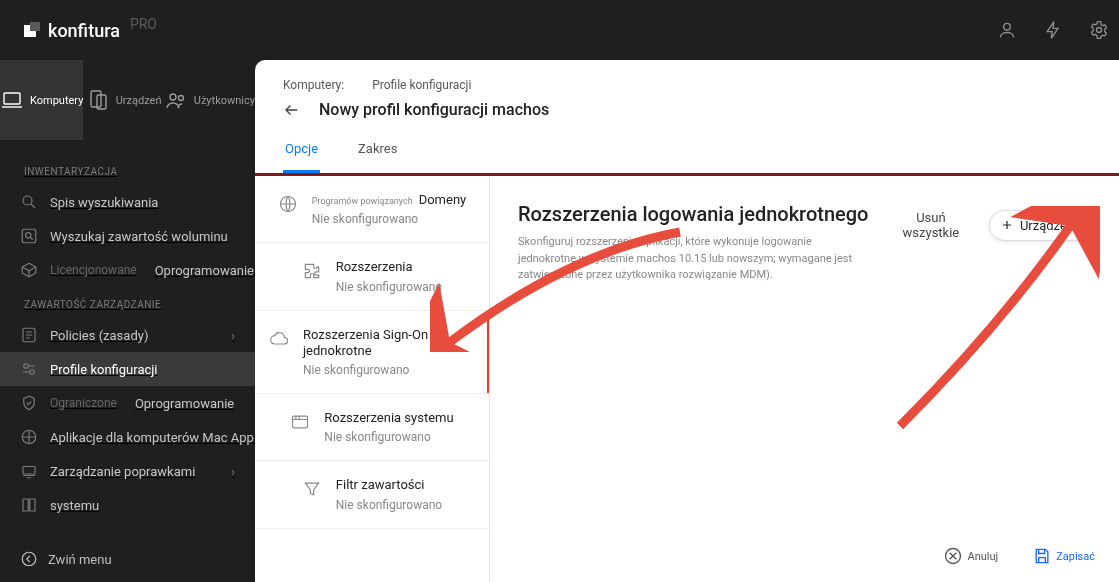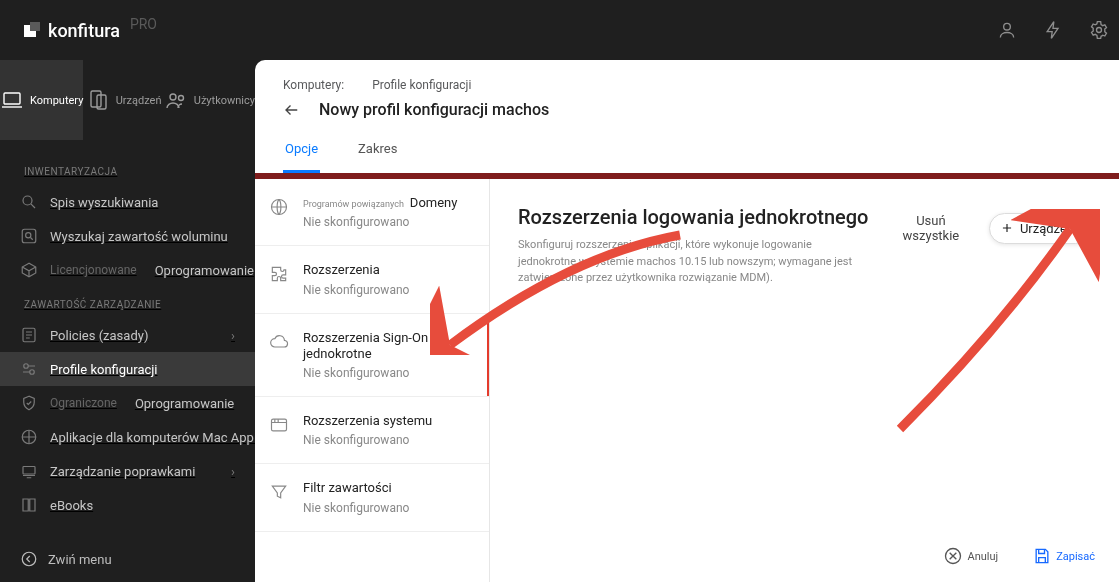--- a/index.html
+++ b/index.html
@@ -30,32 +30,32 @@
 .sidebar-item .r-arrow { margin-left: auto; color: #7a7a7a; }
 .sidebar-item.active { background: #3a3a3a; color: #fff; }
 .sidebar-item .muted-sm { font-size: 12px; color: #666; margin-right: 6px; }
 .sidebar-item.groups-hint { color:#4a4a4a; font-size:10px; letter-spacing:.5px; padding: 14px 24px 0; pointer-events:none; }
 
 .sidebar-footer { border-top: 0; padding: 14px 20px 14px; color: #bdbdbd; font-size: 13px; display: flex; align-items: center; gap: 10px; cursor: pointer; }
 .sidebar-footer .sb-icon { width: 18px; height: 18px; }
 
 
 .main { position: absolute; left: 255px; top: 60px; right: 0; bottom: 0; background: #fff; border-top-left-radius: 10px; display: flex; flex-direction: column; }
-.main-header { padding: 18px 28px 0; border-bottom: 6px solid #7f1d1d; }
+.main-header { padding: 18px 28px 0; border-bottom: 3px solid #7f1d1d; }
 .breadcrumbs { display: flex; gap: 28px; font-size: 12px; color: #58595b; }
 .page-title-row { display: flex; align-items: center; gap: 18px; margin-top: 8px; margin-bottom: 12px; }
 .back-icon { width: 18px; height: 18px; color: #444; cursor: pointer; }
 .page-title { font-size: 16px; font-weight: 500; color: #222; }
 .htab-row { display: flex; gap: 36px; margin-top: 10px; }
 .htab { font-size: 13px; color: #555; padding: 10px 2px 14px; cursor: pointer; border-bottom: 3px solid transparent; }
 .htab.active { color: #0a7bff; border-bottom-color: #0a7bff; }
 
 .main-body { flex: 1; display: flex; overflow: hidden; }
 .options-col { width: 235px; border-right: 1px solid #e6e6e6; overflow-y: auto; }
-.opt-item { display: flex; align-items: flex-start; gap: 14px; padding: 16px 14px; border-bottom: 1px solid #eee; cursor: pointer; }
+.opt-item { display: flex; align-items: flex-start; gap: 14px; padding: 16px 14px; border-bottom: 1px solid #eee; cursor: pointer; justify-content: center; }
 .opt-item .opt-icon { width: 20px; height: 20px; color: #888; margin-top: 2px; flex: 0 0 20px; }
 .opt-item .opt-title { font-size: 13px; color: #222; line-height: 1.25; }
 .opt-item .opt-extra { font-size: 9px; color: #888; margin-right: 6px; }
 .opt-item .opt-sub { font-size: 12px; color: #888; margin-top: 4px; }
 .opt-item.active { background: #fff; box-shadow: inset -1px 0 0 #fff, 3px 0 0 #fff; position: relative; }
 .opt-item.active::after { content:""; position:absolute; right:-1px; top:0; bottom:0; width:3px; background:#e43b2c; }
 
 .content-col { flex: 1; padding: 26px 28px; position: relative; }
 .content-head { display: flex; align-items: flex-start; gap: 12px; }
 .content-title { font-size: 20px; font-weight: 500; color: #222; }
@@ -194,21 +194,21 @@
           <rect x="4" y="6" width="16" height="10" rx="1"></rect>
           <path d="M4 18h16M9 21h6"></path>
         </svg>
       <span>Zarządzanie poprawkami</span>
       <span class="r-arrow">›</span>
     </div>
     <div class="sidebar-item">
       <svg class="sb-icon" viewBox="0 0 24 24" fill="none" stroke="currentColor" stroke-width="1.6">
           <path d="M4 4h7v16H4zM13 4h7v16h-7z"></path>
         </svg>
-      <span>eBooks</span>
+      <span>systemu</span>
     </div>
     <div class="sidebar-item groups-hint">GROUPS</div>
   </div>
 
   <div class="sidebar-footer">
     <svg class="sb-icon" viewBox="0 0 24 24" fill="none" stroke="currentColor" stroke-width="1.6">
         <circle cx="12" cy="12" r="9"></circle>
         <path d="m13 8-4 4 4 4"></path>
       </svg>
     <span>Zwiń menu</span>

